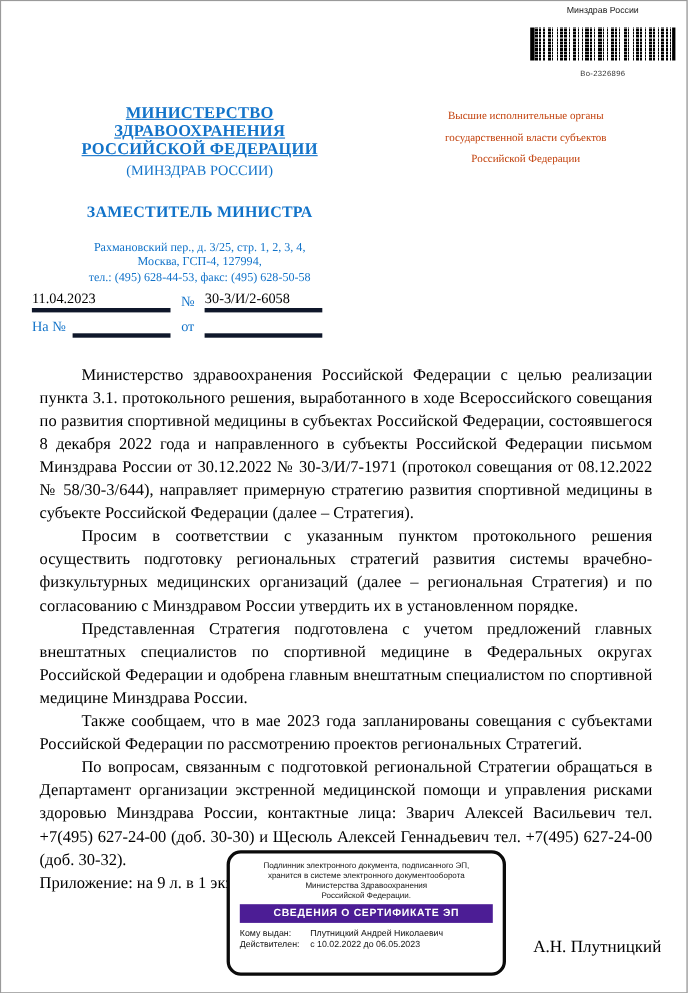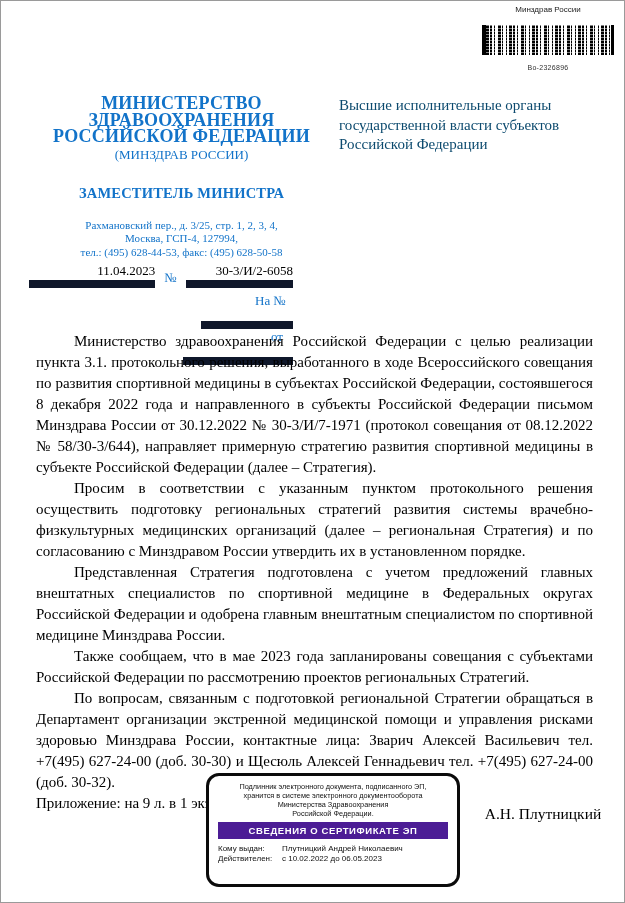--- a/index.html
+++ b/index.html
@@ -25,32 +25,32 @@
       repeating-linear-gradient(0deg, rgba(255,255,255,0) 0 2px, rgba(255,255,255,.5) 2px 3px),
       repeating-linear-gradient(90deg,
         #000 0 3px, #fff 3px 4px, #000 4px 6px, #fff 6px 8px,
         #000 8px 9px, #fff 9px 12px, #000 12px 15px, #fff 15px 16px,
         #000 16px 17px, #fff 17px 20px, #000 20px 21px, #fff 21px 23px);
   }
   .barcode-number { margin-top:9px; font-family:"Liberation Sans", sans-serif; font-size:7px; color:#333; letter-spacing:.3px; }
 
   
   .ministry-block { position:absolute; top:94px; left:38px; width:285px; text-align:center; color:#1273c9; }
-  .ministry-name { font-weight:bold; font-size:18px; line-height:16.5px; letter-spacing:.2px; }
+  .ministry-name { font-weight:bold; font-size:15px; line-height:16.5px; letter-spacing:.2px;text-decoration:underline; }
   .ministry-short { font-size:13px; margin-top:2px; }
   .ministry-position { font-weight:bold; font-size:14.5px; margin-top:22px; letter-spacing:.2px; }
   .ministry-address { font-size:11px; line-height:13.5px; margin-top:17px; }
 
-  .addressee-block { position:absolute; top:95px; left:338px; width:278px; font-size:15px; line-height:19.5px; color:#0c4a6e; }
+  .addressee-block { position:absolute; top:95px; left:338px; width:278px; text-align:center; font-size:10px; line-height:19.5px; color:#c2410c; }
 
   
   .ref-block { position:absolute; top:262px; left:28px; width:264px; font-size:13px; color:#1273c9; }
   .ref-row { display:flex; align-items:flex-end; }
-  .ref-row + .ref-row { margin-top:5px;flex-direction:column; }
-  .ref-field { border-bottom:8px solid #0f172a; min-height:18px; text-align:right; color:#000; padding-bottom:1px; }
+  .ref-row + .ref-row { margin-top:5px; }
+  .ref-field { border-bottom:4px solid #0f172a; min-height:18px; text-align:left; color:#000; padding-bottom:1px; }
   .ref-field.w-date { width:130px; }
   .ref-field.w-num  { width:110px; }
   .ref-field.w-na   { width:92px; }
   .ref-label { color:#1273c9; padding:0 0 2px 0; }
   .ref-label.mid { width:32px; text-align:center; }
   .ref-label.na { width:38px; text-align:left; }
 
   
   .body-text { position:absolute; top:330px; left:35px; width:557px; font-size:15px; line-height:21px; text-align:justify; }
   .body-text p { text-indent:38px; margin:0; }
@@ -60,21 +60,21 @@
   .stamp {
     position:absolute; top:772px; left:205px; width:254px; height:114px;
     border:3px solid #0b0b0b; border-radius:13px; background:#fff;
     padding:6px 9px 5px; font-family:"Liberation Sans", sans-serif;
   }
   .stamp-header { text-align:center; font-size:7.3px; line-height:9px; color:#111; }
   .stamp-titlebar { margin:4px 0 5px; background:#4c1d95; color:#fff; text-align:center; font-size:9.5px; font-weight:bold; letter-spacing:.6px; padding:2.5px 0 3px; }
   .stamp-field { display:flex; font-size:8px; line-height:10.8px; color:#111; }
   .stamp-field .lbl { width:64px; flex:none; }
 
-  .signer-name { position:absolute; top:804px; left:472px; width:140px; font-size:15.5px; text-align:center; }
+  .signer-name { position:absolute; top:851px; left:472px; width:140px; font-size:15.5px; text-align:center; }
 
   
   .footer-contact { position:absolute; top:906px; left:18px; font-size:16px; line-height:15.5px; }
 </style>
 </head>
 <body>
 
 <div class="page">
 
   <div class="barcode-block">

